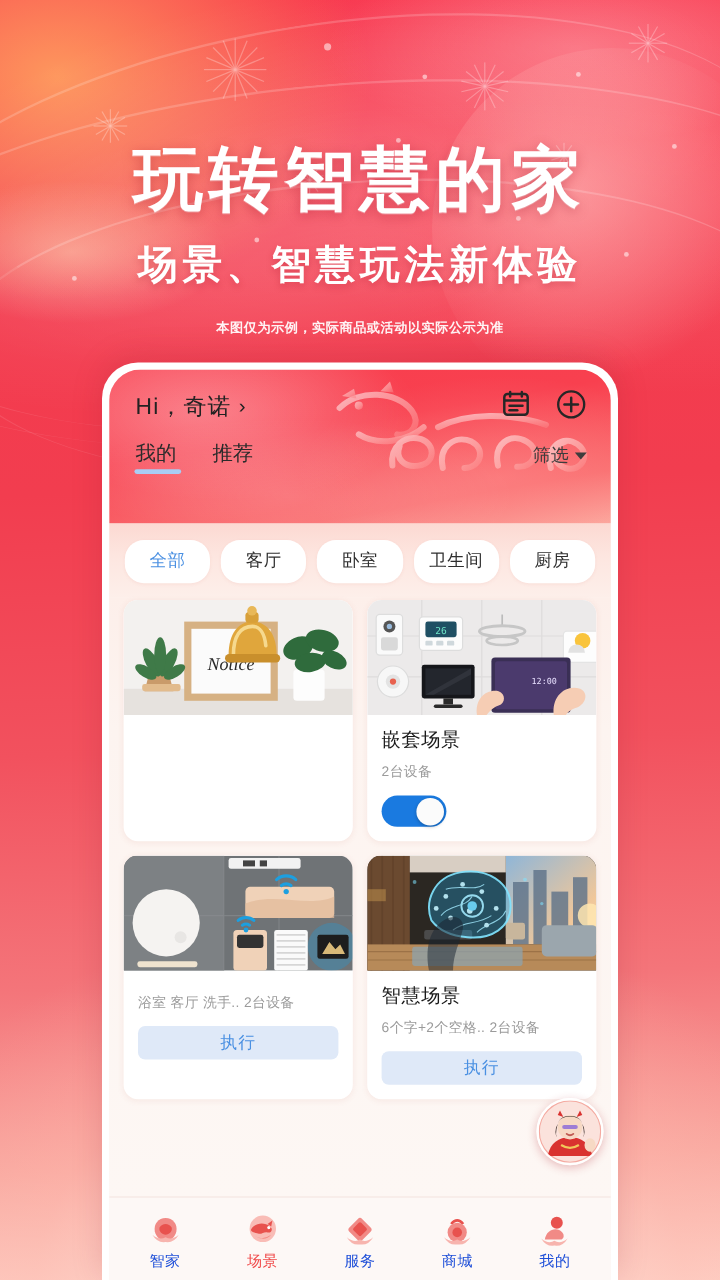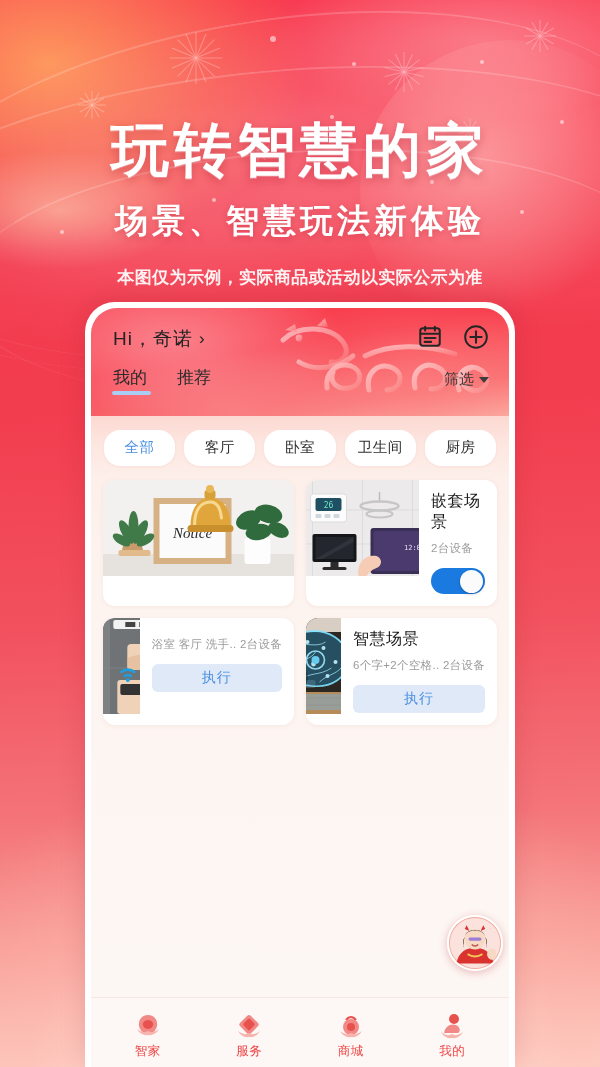--- a/index.html
+++ b/index.html
@@ -55,21 +55,21 @@
     font-size:58px; font-weight:700; letter-spacing:5px; color:#fff;
     line-height:1.12;
     text-shadow:0 3px 10px rgba(160,12,30,.35), 0 1px 0 rgba(255,255,255,.4);
   }
   .hero-sub{
     margin-top:16px;
     font-size:33px; font-weight:700; letter-spacing:4px; color:#fff;
     text-shadow:0 2px 6px rgba(160,12,30,.28);
   }
   .hero-note{
-    margin-top:22px; font-size:17px; letter-spacing:.4px;
+    margin-top:22px; font-size:11px; letter-spacing:.4px;
     color:rgba(255,255,255,.94); font-weight:600;
   }
 
   
   .phone{
     position:absolute; left:85px; top:302px; width:430px; height:765px;
     border-radius:30px 30px 0 0;
     background:#fff;
     padding:6px 6px 0 6px;
     box-shadow:0 -4px 26px rgba(150,20,40,.18);
@@ -78,21 +78,21 @@
   .screen{
     width:100%; height:100%;
     border-radius:26px 26px 0 0;
     overflow:hidden; position:relative;
     background:linear-gradient(180deg,#fdf0ec 0%,#fdf3ef 40%,#fdf6f3 100%);
     display:flex; flex-direction:column;
   }
 
   
   .app-header{
-    position:relative; height:108px; flex:0 0 auto;
+    position:relative; height:128px; flex:0 0 auto;
     background:
       radial-gradient(ellipse 260px 130px at 16% 28%, rgba(255,255,255,.22) 0%, rgba(255,255,255,0) 70%),
       radial-gradient(ellipse 240px 120px at 78% 70%, rgba(255,150,150,.45) 0%, rgba(255,150,150,0) 70%),
       linear-gradient(170deg,#f93e4e 0%,#f8404f 40%,#f96a6c 78%,#fbaa9f 100%);
     overflow:hidden;
   }
   .hd-swirl{ position:absolute; border-radius:50%;
     background:radial-gradient(ellipse at 50% 50%, rgba(255,255,255,.16) 0%, rgba(255,255,255,0) 70%); }
 
   
@@ -138,21 +138,21 @@
   
   .cards{
     flex:1 1 auto; padding:2px 12px 0 12px;
     background:linear-gradient(180deg,#fdefea 0%,#fdf4f0 22%,#fdf7f4 100%);
     display:grid; grid-template-columns:1fr 1fr; gap:12px;
     align-content:start;
   }
   .card{
     background:#fff; border-radius:12px; overflow:hidden;
     box-shadow:0 1px 5px rgba(190,90,80,.09);
-    display:flex; flex-direction:row;
+    display:flex; flex-direction:column;
   }
   .card-img{ width:100%; height:96px; position:relative; overflow:hidden; }
   .card-body{ padding:11px 12px 12px 12px; }
   .card-title{ font-size:16px; color:#1a1a1a; font-weight:500; letter-spacing:.5px; }
   .card-sub{ font-size:11.5px; color:#9b9b9b; margin-top:8px; letter-spacing:.3px;
              white-space:nowrap; overflow:hidden; }
   .toggle{
     margin-top:12px; width:54px; height:26px; border-radius:13px;
     background:#ececec; position:relative;
   }
@@ -169,21 +169,21 @@
   }
 
   
   .bottom-nav{
     flex:0 0 auto; height:70px; background:#fdf8f6;
     border-top:1px solid #f5e6e2;
     display:flex; align-items:center; padding:4px 6px 0 6px;
   }
   .nav-item{ flex:1; display:flex; flex-direction:column; align-items:center; gap:3px; }
   .nav-ico{ width:30px; height:30px; }
-  .nav-label{ font-size:12.5px; color:#ef4444; letter-spacing:.5px; }
+  .nav-label{ font-size:12.5px; color:#1d4ed8; letter-spacing:.5px; }
   .nav-item.active .nav-label{ color:#f04a4a; }
 
   
   .avatar{
     position:absolute; right:6px; bottom:96px; width:56px; height:56px;
     border-radius:50%; overflow:hidden;
     border:2px solid rgba(255,255,255,.9);
     box-shadow:0 2px 8px rgba(180,40,50,.3);
     z-index:20;
   }
@@ -637,20 +637,30 @@
 
       <div class="nav-item">
         <svg class="nav-ico" viewBox="0 0 30 30">
           <path d="M15 5 C21 5, 25 10, 24 16 C23 21, 19 24, 15 24 C11 24, 7 21, 6 16 C5 10, 9 5, 15 5 z" fill="#f18a86"></path>
           <path d="M10 13 C12 9, 18 9, 20 13 C21 16, 18 19, 15 19 C12 19, 9 16, 10 13 z" fill="#e8524e"></path>
           <path d="M4 19 q6 5 11 2 q5 3 11 -2 q-4 7 -11 6 q-7 1 -11 -6 z" fill="#f7b4ae"></path>
         </svg>
         <div class="nav-label">智家</div>
       </div>
 
+      <div class="nav-item active">
+        <svg class="nav-ico" viewBox="0 0 30 30">
+          <circle cx="15" cy="14" r="11" fill="#f9bcb6"></circle>
+          <path d="M5 15 C8 9, 16 8, 21 12 C24 14, 22 18, 19 17 C16 16, 14 19, 11 18 C8 17, 6 17, 5 15 z" fill="#e8524e"></path>
+          <path d="M19 10 l4 -3 -1 5 z" fill="#e8524e"></path>
+          <circle cx="20" cy="13" r="1.3" fill="#fff"></circle>
+          <path d="M8 20 q7 4 14 -1 q-5 6 -14 1 z" fill="#f48b85"></path>
+        </svg>
+        <div class="nav-label">场景</div>
+      </div>
 
       <div class="nav-item">
         <svg class="nav-ico" viewBox="0 0 30 30">
           <rect x="15" y="4" width="15" height="15" rx="2.5" transform="rotate(45 15 4)" fill="#f18a86"></rect>
           <rect x="15" y="8" width="9" height="9" rx="1.5" transform="rotate(45 15 8)" fill="#e8524e"></rect>
           <path d="M4 21 q6 5 11 2 q5 3 11 -2 q-4 7 -11 6 q-7 1 -11 -6 z" fill="#f7b4ae"></path>
         </svg>
         <div class="nav-label">服务</div>
       </div>
 

